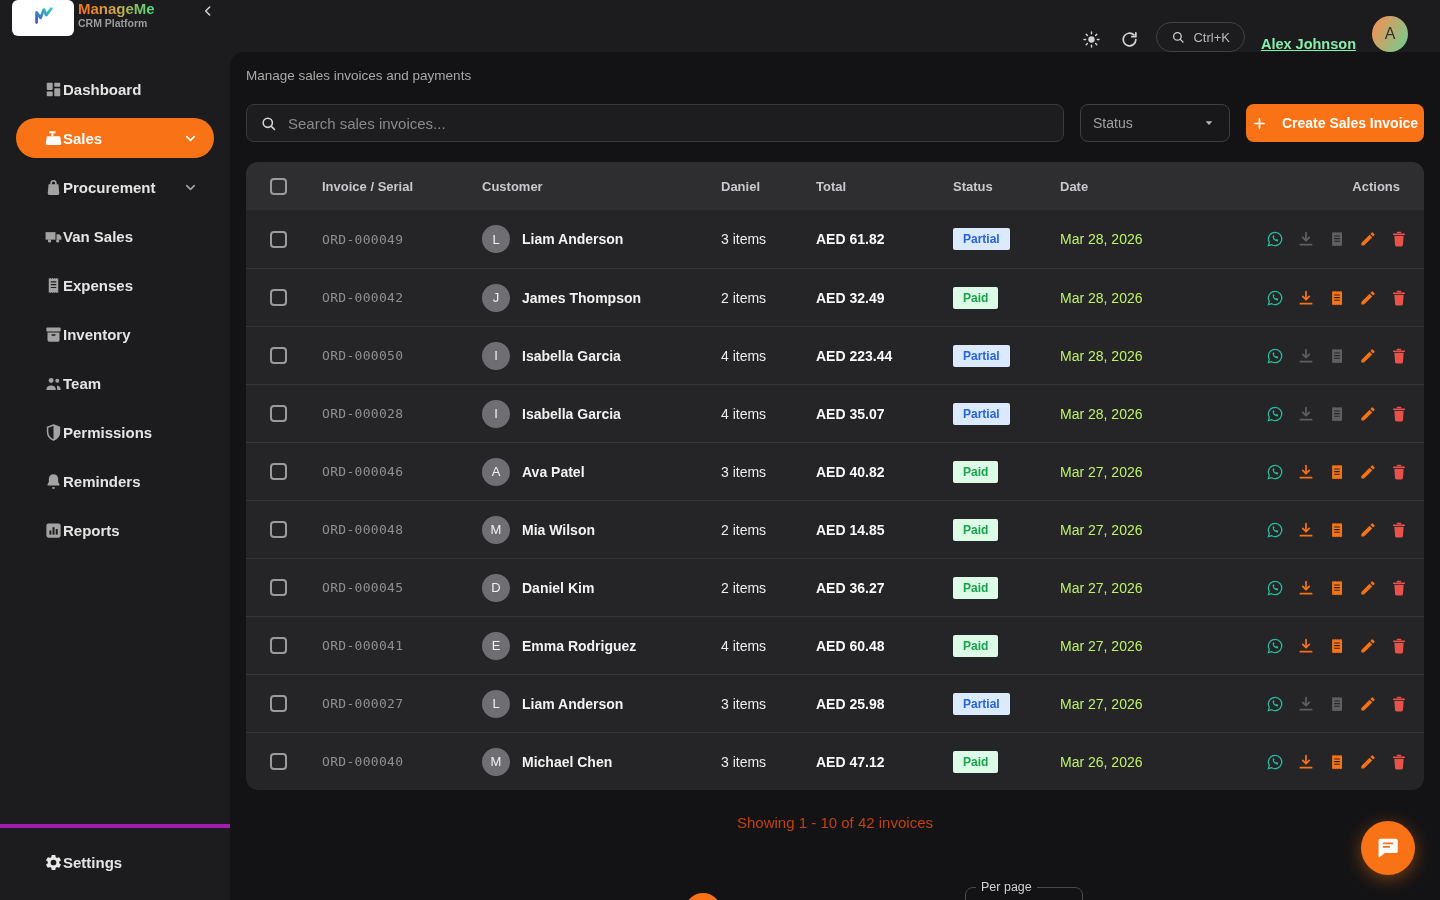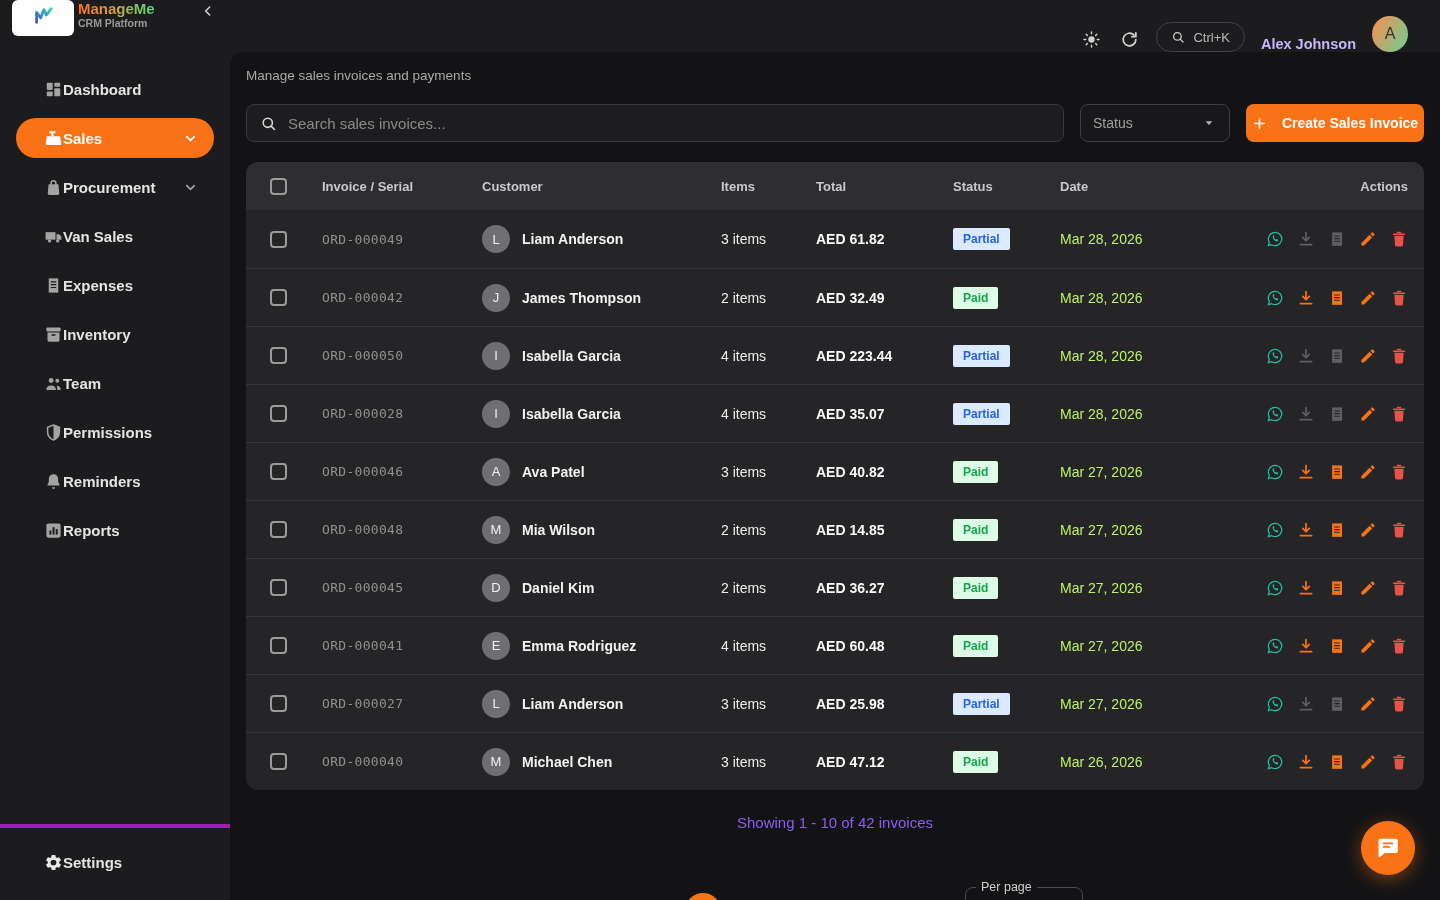--- a/index.html
+++ b/index.html
@@ -33,21 +33,21 @@
   .sidebar-footer .nav-item { margin-bottom:0; }
   .sidebar-footer .nicon { color:#e8e8e8; }
 
   
   .topbar { position:absolute; left:230px; right:0; top:0; height:52px; background:#1c1c1e; display:flex; align-items:flex-end; justify-content:flex-end; gap:16px; padding-right:32px; z-index:4; }
   .tb-iconbtn { background:none; border:none; color:#d2d2d2; width:22px; height:22px; cursor:pointer; display:flex; align-items:center; justify-content:center; }
   .tb-iconbtn svg { width:19px; height:19px; }
   .shortcut-pill { height:30px; border:1px solid #414144; border-radius:16px; display:flex; align-items:center; gap:8px; padding:0 14px; color:#b8b8b8; cursor:pointer; }
   .shortcut-pill svg { width:14px; height:14px; }
   .shortcut-pill .sc-text { font-size:13px; }
-  .user-name { font-size:14.5px; font-weight:700; color:#c4b5fd; }
+  .user-name { font-size:14.5px; font-weight:700; color:#86efac;text-decoration:underline; }
   .avatar-lg { width:36px; height:36px; border-radius:50%; background:linear-gradient(120deg,#e8965a 15%,#7bc98c 90%); color:#33352f; font-size:16px; font-weight:500; display:flex; align-items:center; justify-content:center; cursor:pointer; }
 
   
   .main { position:absolute; left:230px; top:52px; right:0; bottom:0; background:#131315; border-top-left-radius:14px; padding:16px; overflow:hidden; }
   .page-title { font-size:21px; font-weight:700; color:#fafafa; margin:8px 0 7px; }
   .page-sub { font-size:13.5px; color:#a8a8a8; margin-bottom:21px; }
 
   .controls { display:flex; gap:16px; margin-bottom:20px; height:38px; }
   .search-box { flex:1; background:#1d1d1f; border:1px solid #3a3a3d; border-radius:8px; display:flex; align-items:center; gap:11px; padding:0 13px; }
   .search-box svg { width:17px; height:17px; color:#d6d6d6; flex-shrink:0; }
@@ -75,23 +75,23 @@
   .b-partial { background:var(--partial-bg,#dbeafe); color:var(--partial-text,#2563eb); }
   .b-paid { background:var(--paid-bg,#dcfce7); color:var(--paid-text,#16a34a); }
   .date-txt { font-size:14px; color:#bef264; }
   .actions { justify-content:flex-end; gap:13px; padding-right:16px; }
   .act { width:18px; height:18px; display:flex; cursor:pointer; }
   .act svg { width:18px; height:18px; }
   .act.wa { color:var(--whatsapp,#25bda0); }
   .act.org { color:var(--accent,#f97316); }
   .act.dis { color:#5f5f62; }
   .act.red { color:var(--delete,#e8524a); }
-  .th-actions { justify-content:flex-end; padding-right:16px; }
-
-  .summary { text-align:center; margin-top:24px; font-size:15px; color:#8b5cf6; }
+  .th-actions { justify-content:flex-end; padding-right:24px; }
+
+  .summary { text-align:center; margin-top:24px; font-size:15px; color:#c2410c; }
   .page-circle { position:absolute; left:455px; top:841px; width:36px; height:36px; border-radius:50%; background:var(--accent,#f97316); border:none; cursor:pointer; }
   .per-page { position:absolute; left:735px; top:828px; width:118px; height:54px; border:1px solid #4a4a4d; border-radius:8px; background:transparent; }
   .per-page legend { font-size:12.5px; color:#cfcfcf; margin-left:10px; padding:0 5px; }
 
   .chat-fab { position:absolute; right:25px; bottom:25px; width:54px; height:54px; border-radius:50%; background:var(--accent,#f97316); border:none; display:flex; align-items:center; justify-content:center; cursor:pointer; box-shadow:0 4px 18px rgba(249,115,22,.45); z-index:10; }
   .chat-fab svg { width:26px; height:26px; color:#ffffff; }
 </style>
 </head>
 <body>
 
@@ -305,21 +305,21 @@
     </button>
   </div>
 
   <section class="card">
     <div class="thead" id="table-head">
         <div class="cell">
           <span class="checkbox"></span>
         </div>
         <div class="cell">Invoice / Serial</div>
         <div class="cell">Customer</div>
-        <div class="cell">Items</div>
+        <div class="cell">Daniel</div>
         <div class="cell">Total</div>
         <div class="cell">Status</div>
         <div class="cell">Date</div>
         <div class="cell th-actions">Actions</div>
       </div>
     <div id="table-body">
         <div class="trow">
           <div class="cell">
             <span class="checkbox"></span>
           </div>

